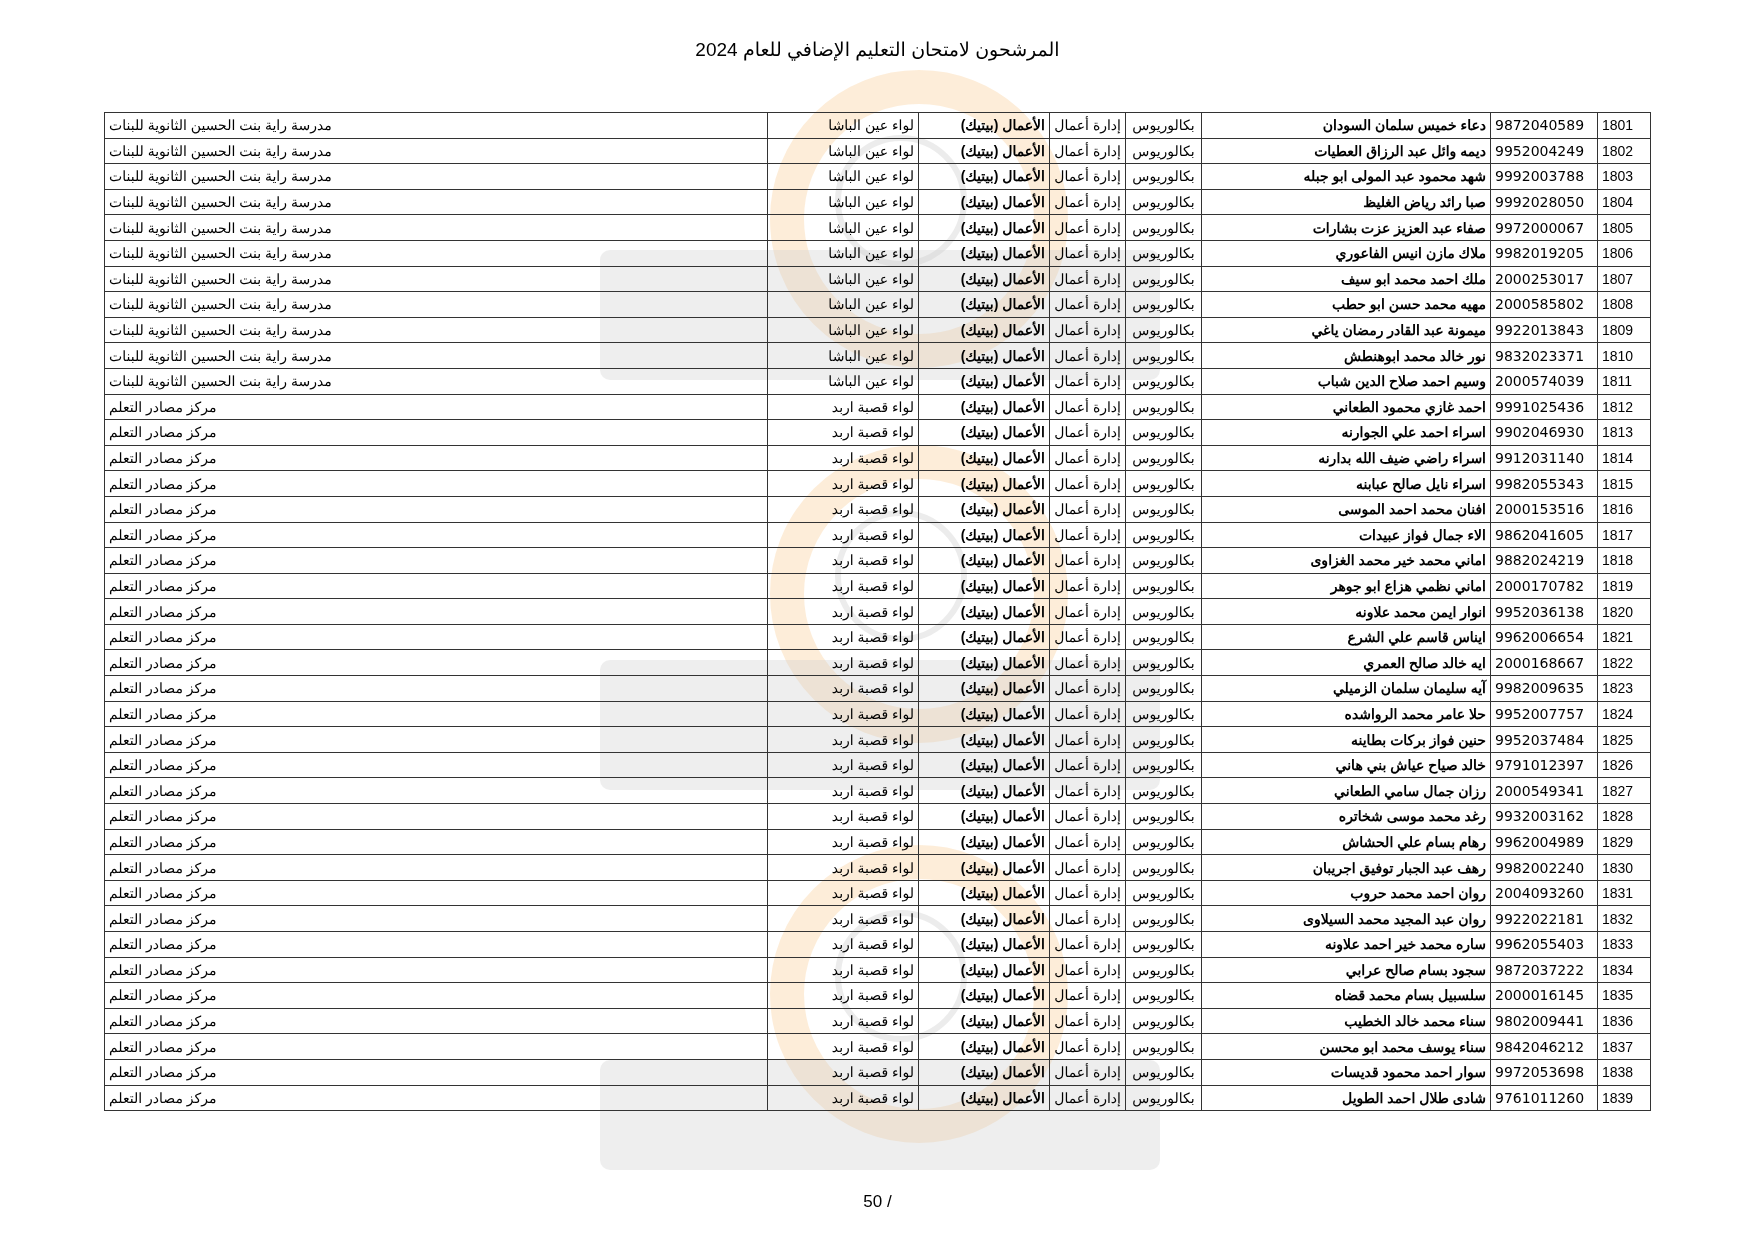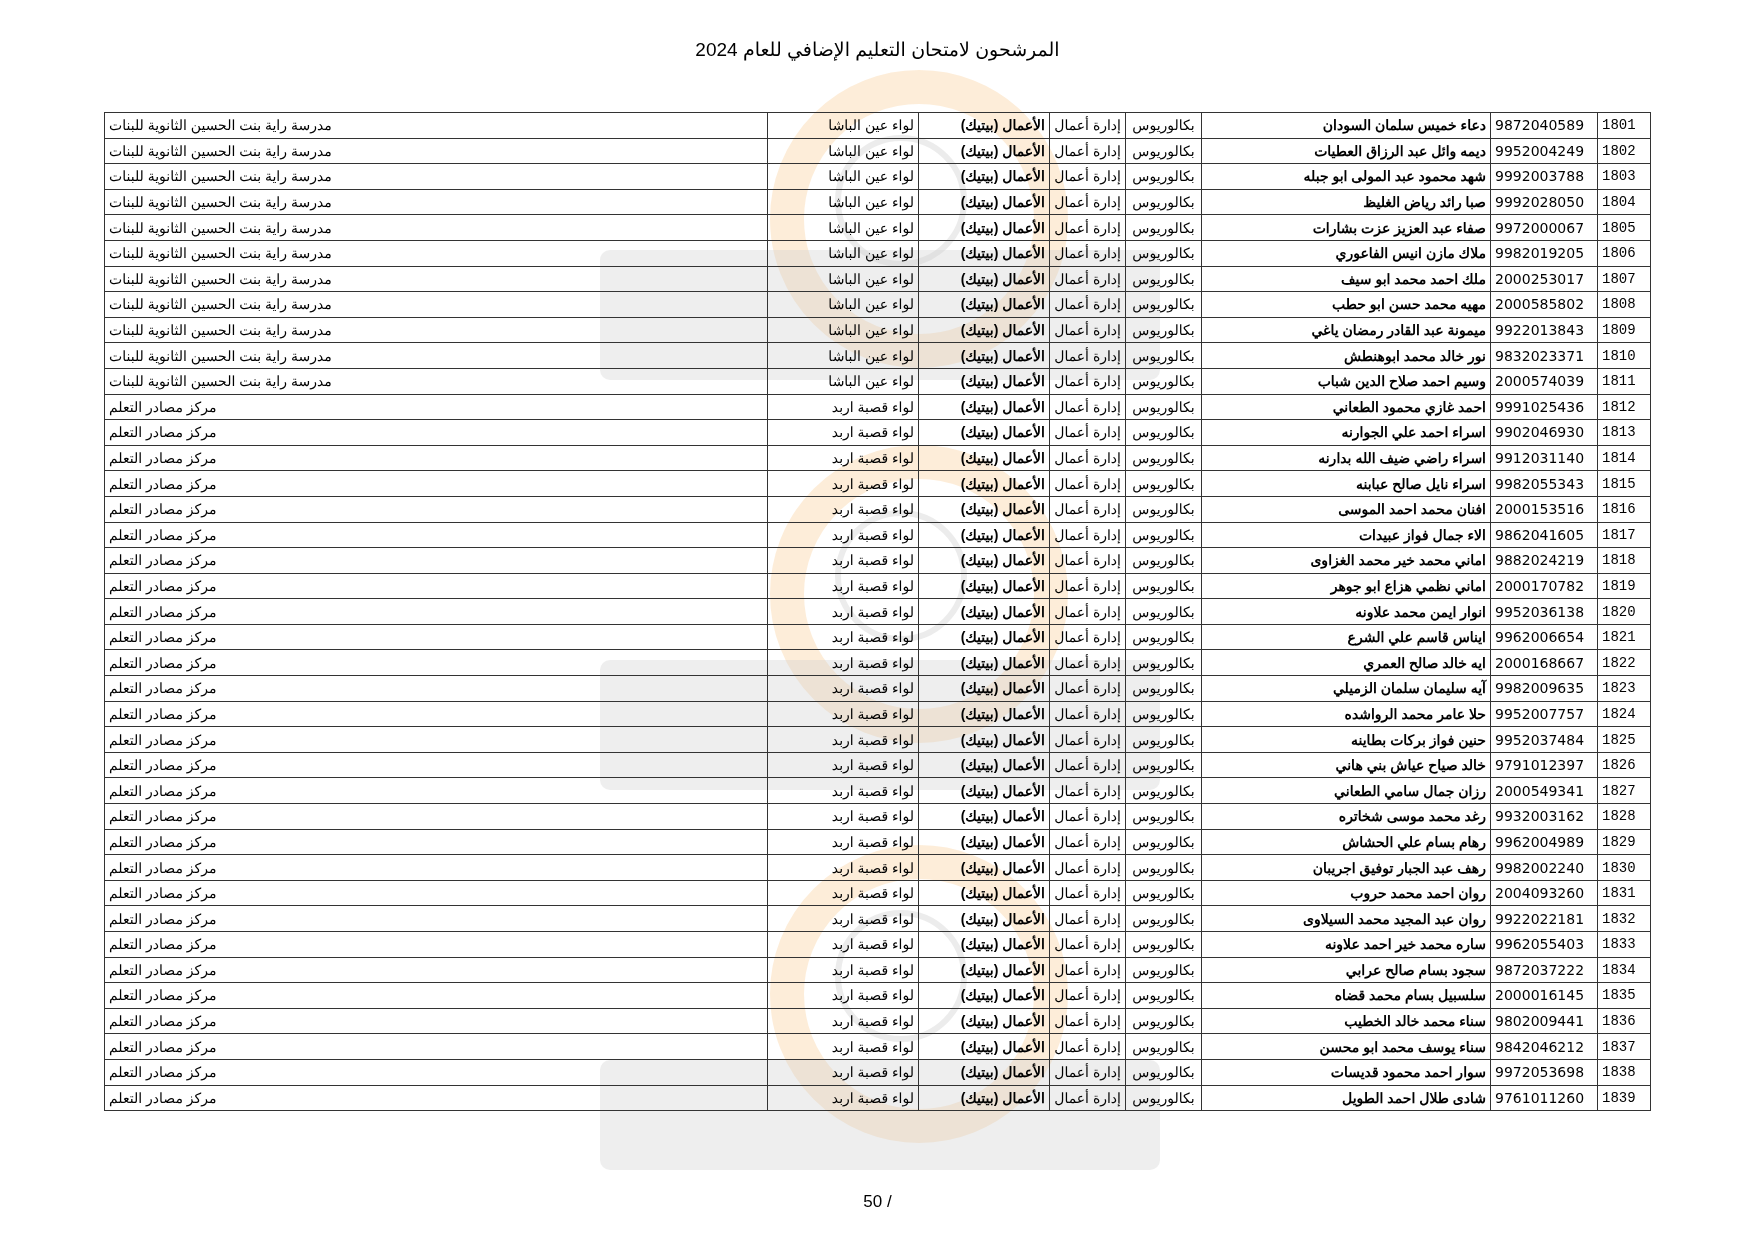--- a/index.html
+++ b/index.html
@@ -4,21 +4,21 @@
 <style>
   html, body { margin: 0; padding: 0; background: #ffffff; }
   body { width: 1755px; height: 1240px; position: relative; overflow: hidden; font-family: "DejaVu Sans", "Liberation Sans", sans-serif; color: #000; }
   .watermark { position: absolute; pointer-events: none; z-index: 0; }
   .wm-clock { position: absolute; border-radius: 50%; border: 34px solid rgba(247, 190, 120, 0.28); }
   .wm-clock-inner { position: absolute; border-radius: 50%; border: 6px solid rgba(200, 200, 200, 0.35); }
   .wm-block { position: absolute; background: rgba(205, 205, 205, 0.35); border-radius: 10px; }
   .title { position: absolute; top: 38px; left: 0; width: 1755px; text-align: center; font-size: 19px; direction: rtl; z-index: 2; font-family: "Liberation Sans", sans-serif; }
   table.grid { position: absolute; left: 104px; top: 112px; width: 1547px; border-collapse: collapse; direction: rtl; z-index: 2; table-layout: fixed; font-family: "Liberation Sans", sans-serif; }
   table.grid td { border: 1.3px solid #333; height: 24.6px; padding: 0 4px; font-size: 14px; white-space: nowrap; overflow: hidden; vertical-align: middle; }
-  td.c-serial { width: 44px; text-align: left; font-size: 15px; font-family: Liberation Mono, monospace; margin-left: 44px; }
+  td.c-serial { width: 44px; text-align: left; font-size: 15px; font-family: Liberation Sans, sans-serif; margin-left: 44px; }
   td.c-id { width: 98px; text-align: left; font-size: 15px; font-family: "DejaVu Sans", sans-serif; }
   td.c-name { width: 280px; text-align: right; font-weight: bold; }
   td.c-level { width: 67px; text-align: center; }
   td.c-branch { width: 67px; text-align: right; margin-left: 44px; }
   td.c-spec { width: 122px; text-align: right; font-weight: bold; }
   td.c-dist { width: 142px; text-align: right; }
   td.c-school { text-align: left; }
   .footer { position: absolute; top: 1192px; left: 0; width: 1755px; text-align: center; font-size: 17px; z-index: 2; font-family: "Liberation Sans", sans-serif; }
 </style>
 </head>

